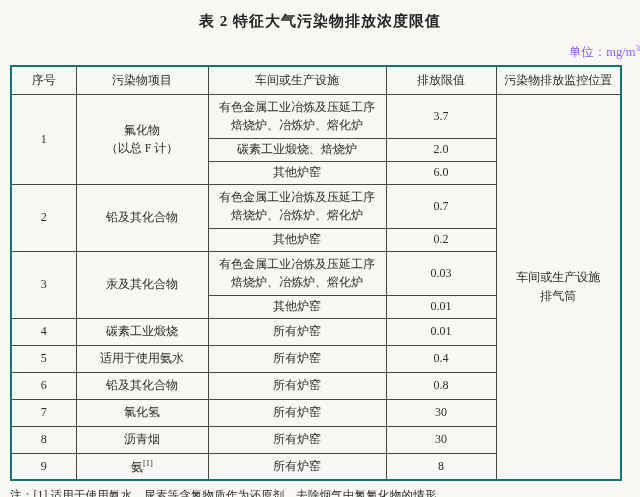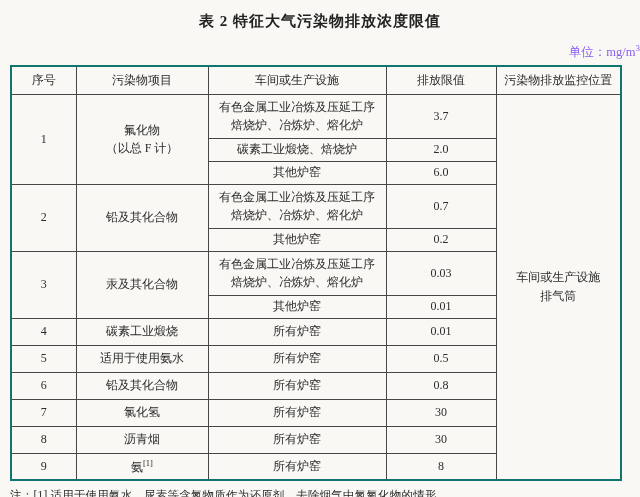--- a/index.html
+++ b/index.html
@@ -134,21 +134,21 @@
       <tr class="h-mid">
         <td>4</td>
         <td>碳素工业煅烧</td>
         <td>所有炉窑</td>
         <td>0.01</td>
       </tr>
       <tr class="h-mid">
         <td>5</td>
         <td>适用于使用氨水</td>
         <td>所有炉窑</td>
-        <td>0.5</td>
+        <td>0.4</td>
       </tr>
       <tr class="h-mid">
         <td>6</td>
         <td>铅及其化合物</td>
         <td>所有炉窑</td>
         <td>0.8</td>
       </tr>
       <tr class="h-mid">
         <td>7</td>
         <td>氯化氢</td>

